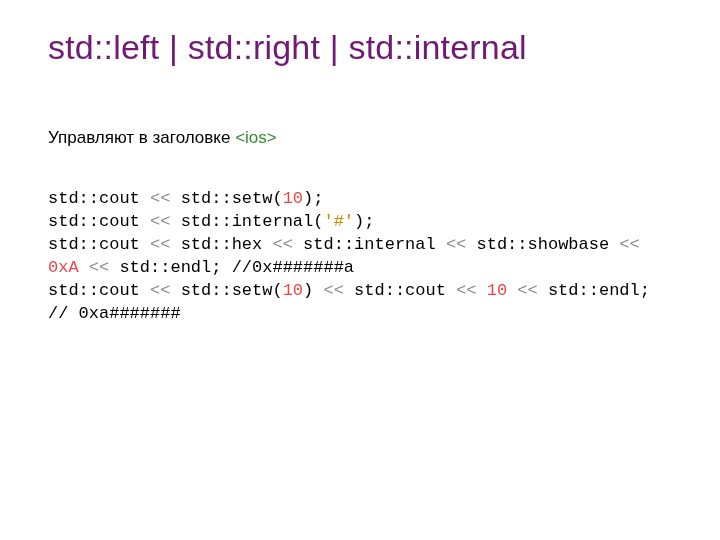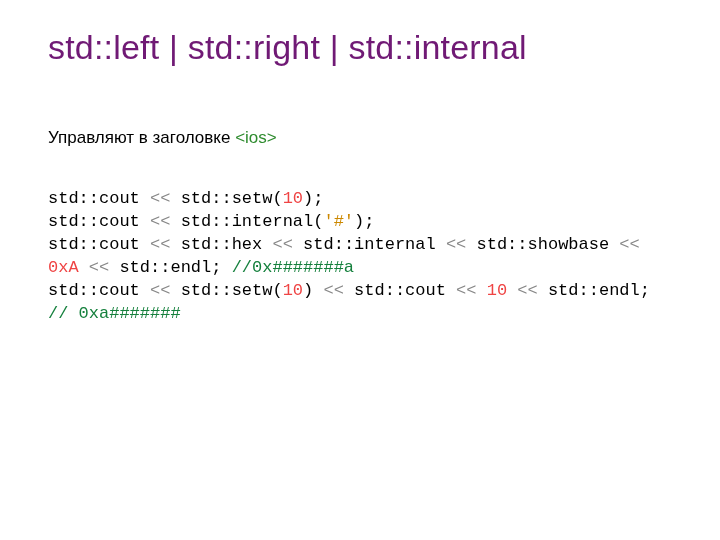--- a/index.html
+++ b/index.html
@@ -33,21 +33,21 @@
     font-family: Consolas, "Courier New", monospace;
     font-size: 17px;
     line-height: 1.35;
     white-space: pre-wrap;
     word-wrap: break-word;
     color: #000;
   }
   .code .op   { color: #888888; }
   .code .str  { color: #cc8800; }
   .code .num  { color: #ef4444; }
-  .code .cmt  { color: #15803d; }
+  .code .cmt  { color: #000000; }
 </style>
 </head>
 <body>
 
 <div class="slide">
 
   <h1 class="title">std::left | std::right | std::internal</h1>
 
   <div class="desc">
     <div>

